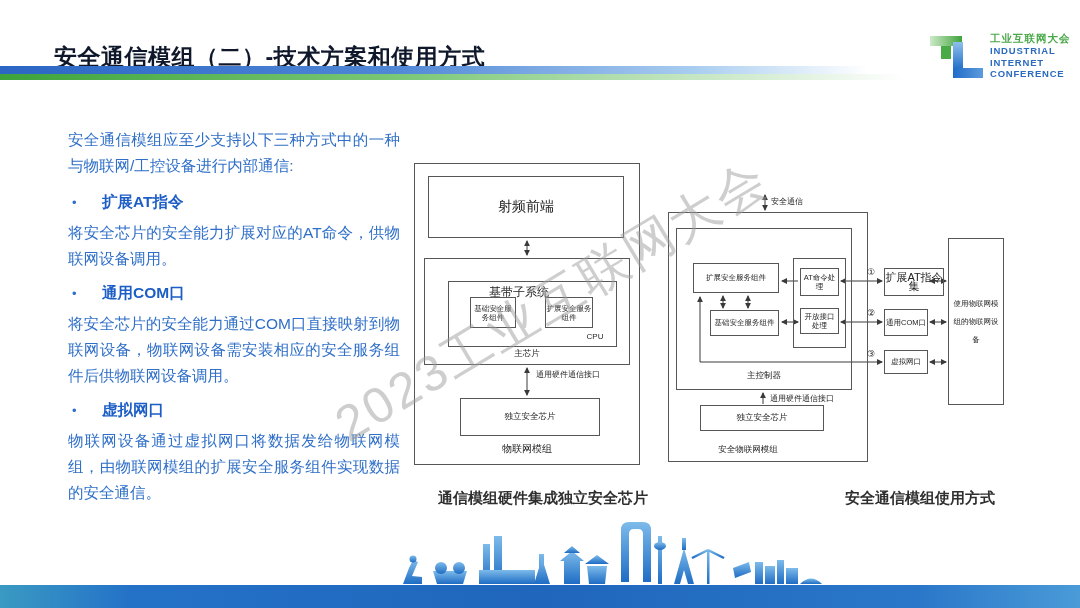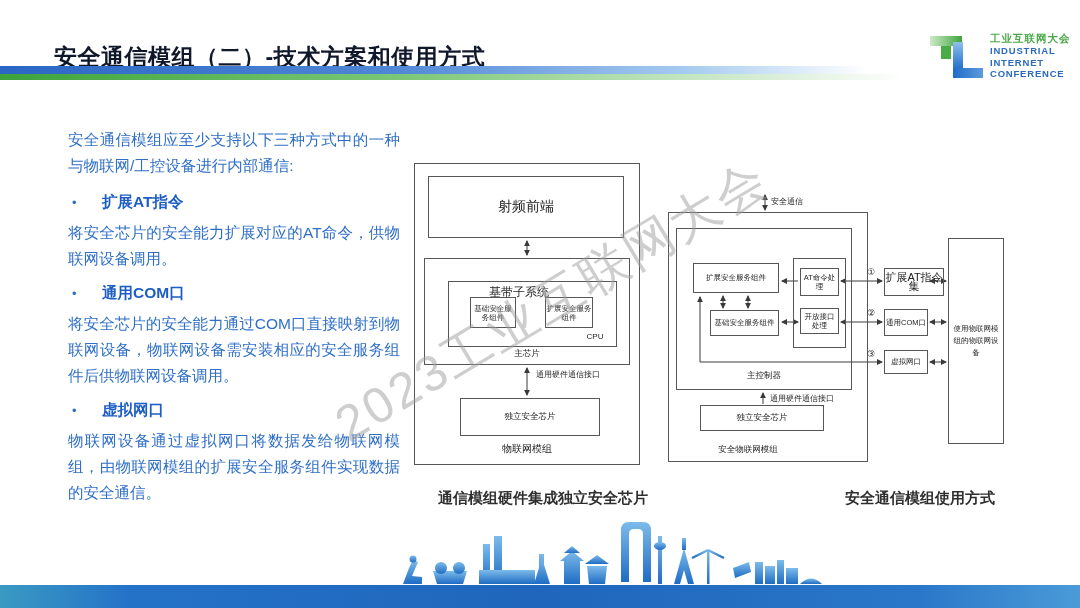--- a/index.html
+++ b/index.html
@@ -196,21 +196,21 @@
     <div class="dbox" style="left:224px;top:110px;width:60px;height:28px;font-size:11px;line-height:9px">
       <span>扩展AT指令集</span>
     </div>
     <div class="dbox" style="left:224px;top:151px;width:44px;height:27px;font-size:7.5px;line-height:9px">
       <span>通用COM口</span>
     </div>
     <div class="dbox" style="left:224px;top:192px;width:44px;height:24px;font-size:7.5px">
       <span>虚拟网口</span>
     </div>
 
-    <div class="dbox" style="left:288px;top:80px;width:56px;height:206px;font-size:7.5px;line-height:12px;padding:0 4px">
+    <div class="dbox" style="left:288px;top:80px;width:56px;height:167px;font-size:7.5px;line-height:18px;padding:0 4px">
       <span>使用物联网模组的物联网设备</span>
     </div>
 
     <div class="dlabel" style="left:110px;top:235px;width:110px;font-size:8px;text-align:left">通用硬件通信接口</div>
     <div class="dbox" style="left:40px;top:247px;width:124px;height:26px;font-size:8.5px">
       <span>独立安全芯片</span>
     </div>
   </section>
 
   <div class="caption" style="left:735px;top:489px;width:260px">安全通信模组使用方式</div>

